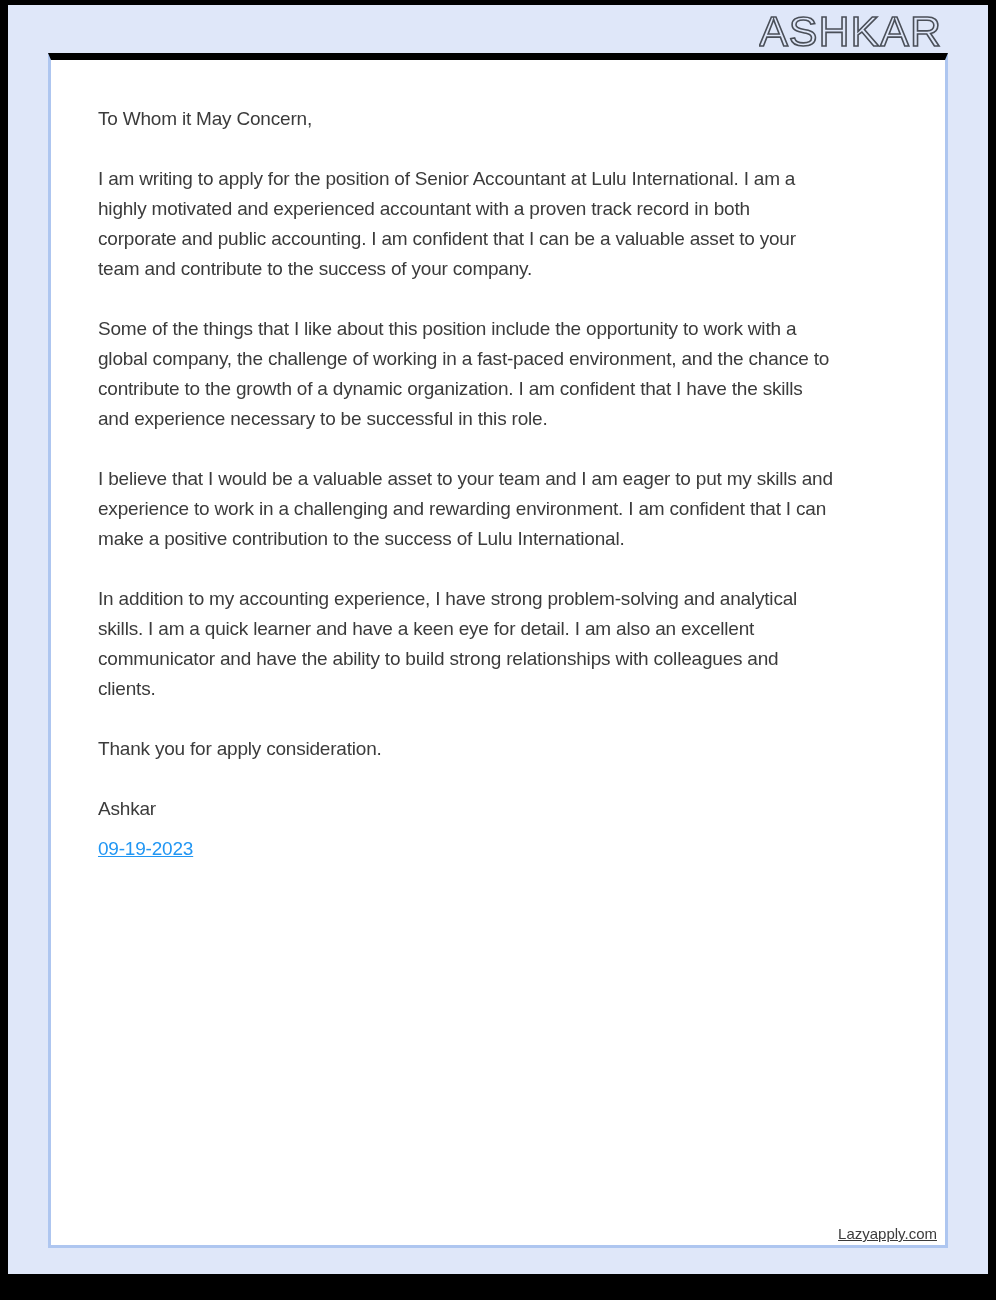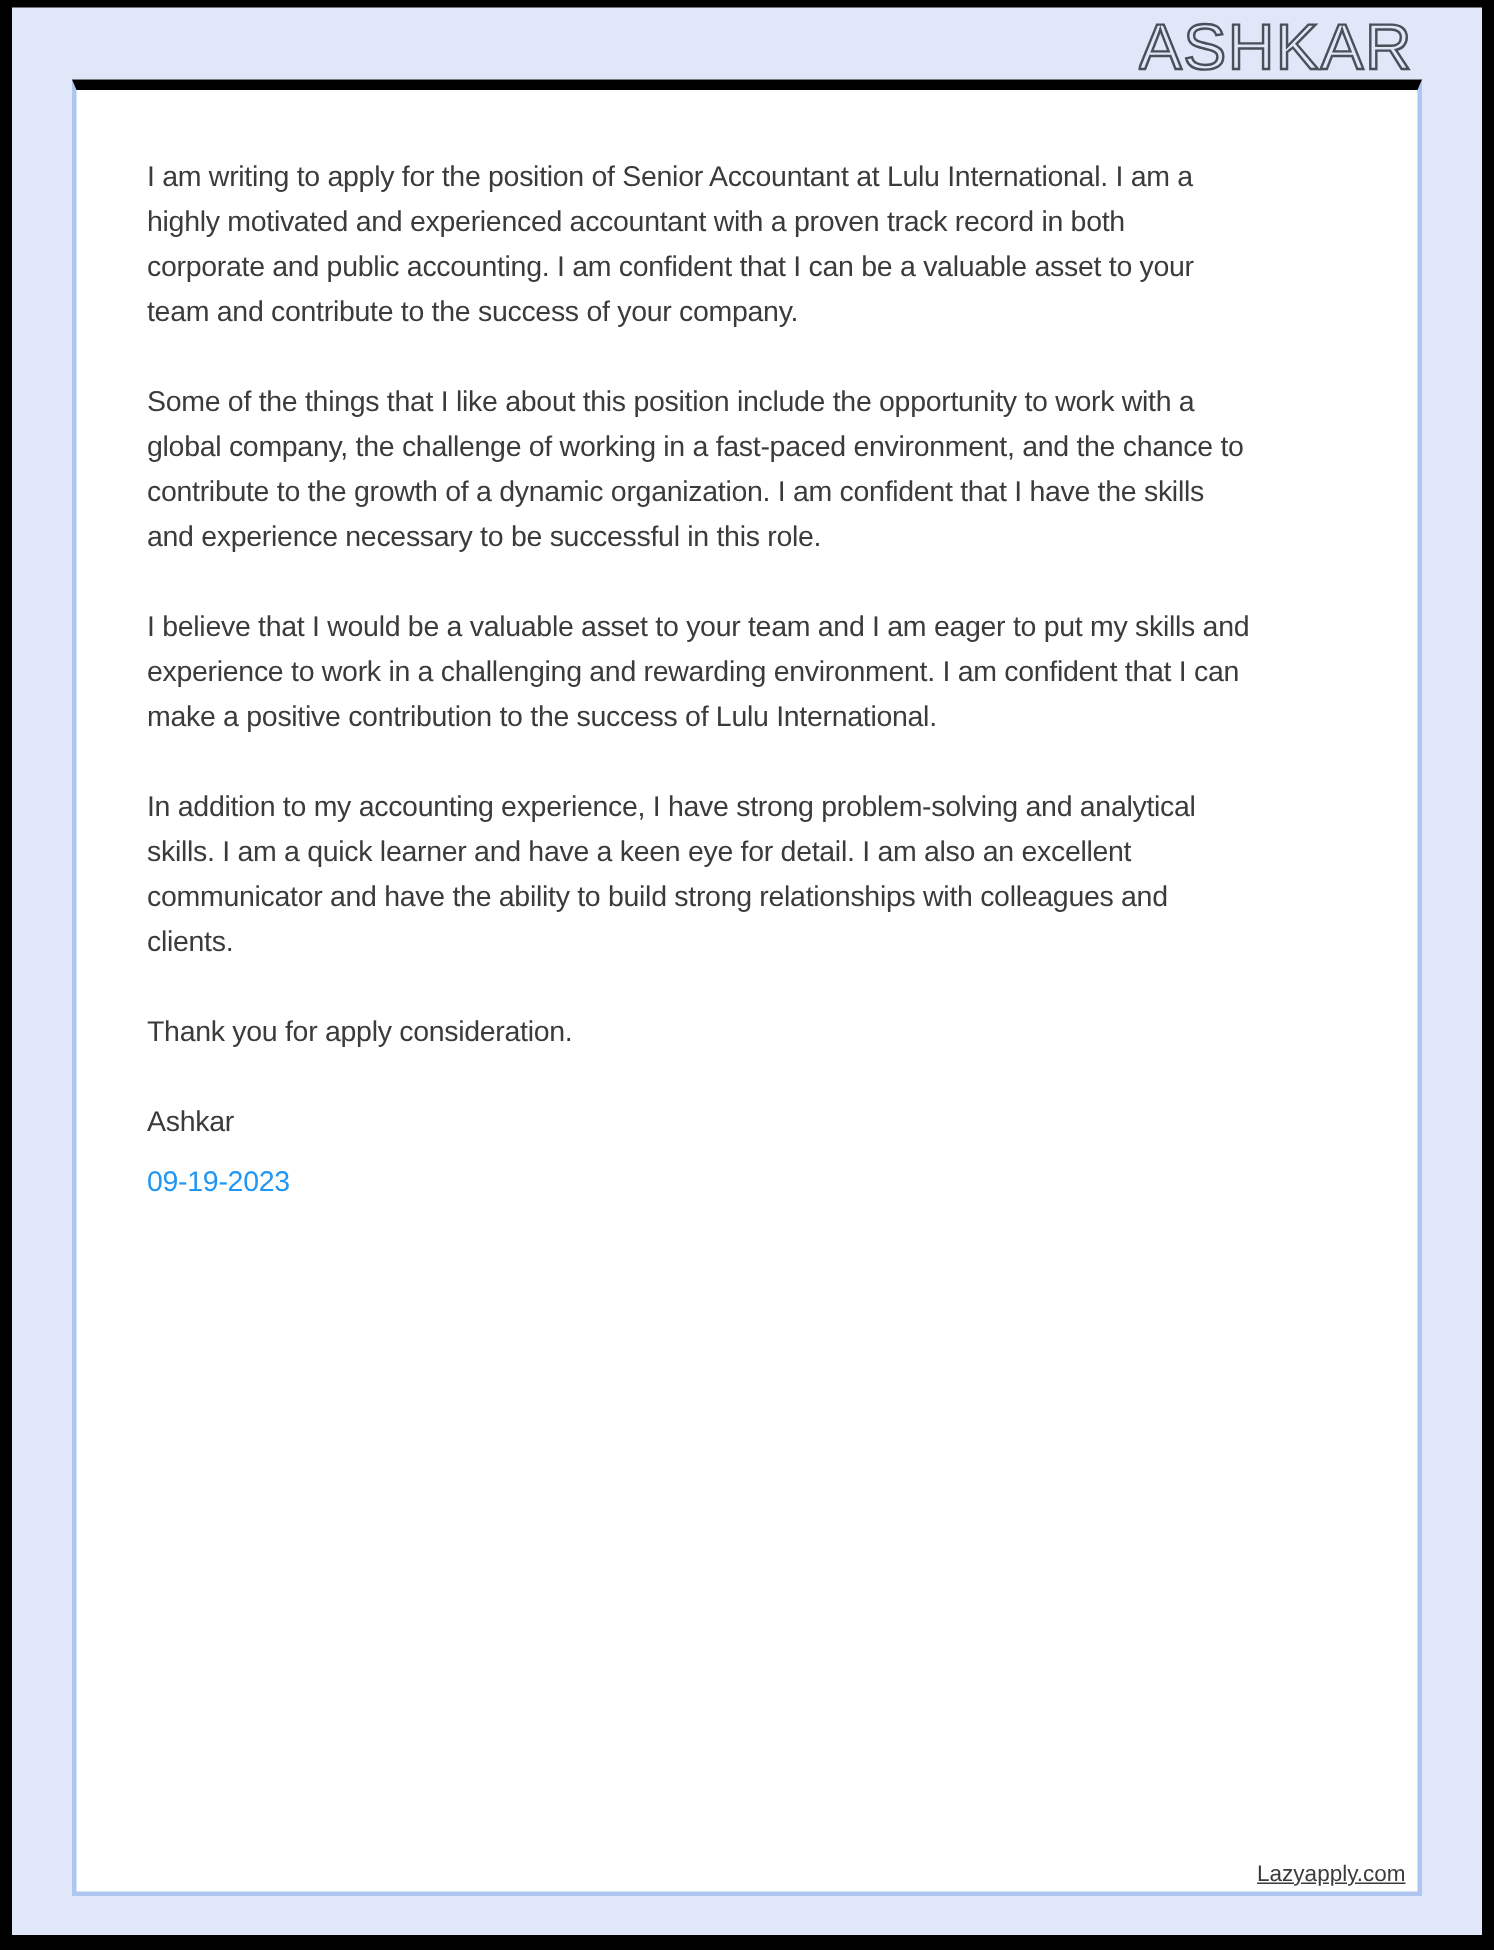--- a/index.html
+++ b/index.html
@@ -5,21 +5,21 @@
   html, body {
     margin: 0;
     padding: 0;
     background: #000;
   }
   .page {
     width: 996px;
     height: 1300px;
     box-sizing: border-box;
     background: var(--page-frame, #000000);
-    padding: 5px 8px 10px 8px;
+    padding: 5px 8px 26px 8px;
     overflow: hidden;
     font-family: "Liberation Sans", "DejaVu Sans", sans-serif;
   }
   .canvas {
     width: 100%;
     height: 100%;
     background: var(--canvas-bg, #dfe7f9);
     display: flex;
     flex-direction: column;
     box-sizing: border-box;
@@ -65,20 +65,21 @@
   .doc-content p {
     margin: 0 0 30px 0;
     white-space: pre-line;
   }
   .doc-content p.sig {
     margin-bottom: 10px;
   }
   .doc-content p.date {
     color: var(--date-link, #2196f3);
     cursor: pointer;
+    text-decoration: underline;
   }
   .watermark {
     position: absolute;
     right: 8px;
     bottom: 3px;
     font-size: 15px;
     color: var(--text, #3b3b3b);
     text-decoration: underline;
   }
 </style>
@@ -89,20 +90,21 @@
   <div class="canvas">
 
     <header class="header">
       <svg class="brand" width="185" height="48" viewBox="0 0 185 48" aria-hidden="true">
         <text x="183" y="41" text-anchor="end">ASHKAR</text>
       </svg>
     </header>
 
     <main class="doc">
       <div class="doc-content">
+        <p>To Whom it May Concern,</p>
 
         <p>I am writing to apply for the position of Senior Accountant at Lulu International. I am a
 highly motivated and experienced accountant with a proven track record in both
 corporate and public accounting. I am confident that I can be a valuable asset to your
 team and contribute to the success of your company.</p>
 
         <p>Some of the things that I like about this position include the opportunity to work with a
 global company, the challenge of working in a fast-paced environment, and the chance to
 contribute to the growth of a dynamic organization. I am confident that I have the skills
 and experience necessary to be successful in this role.</p>

